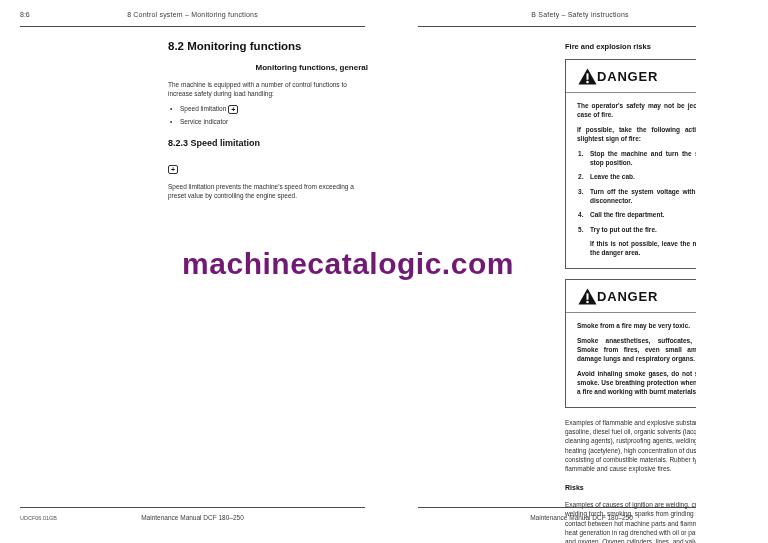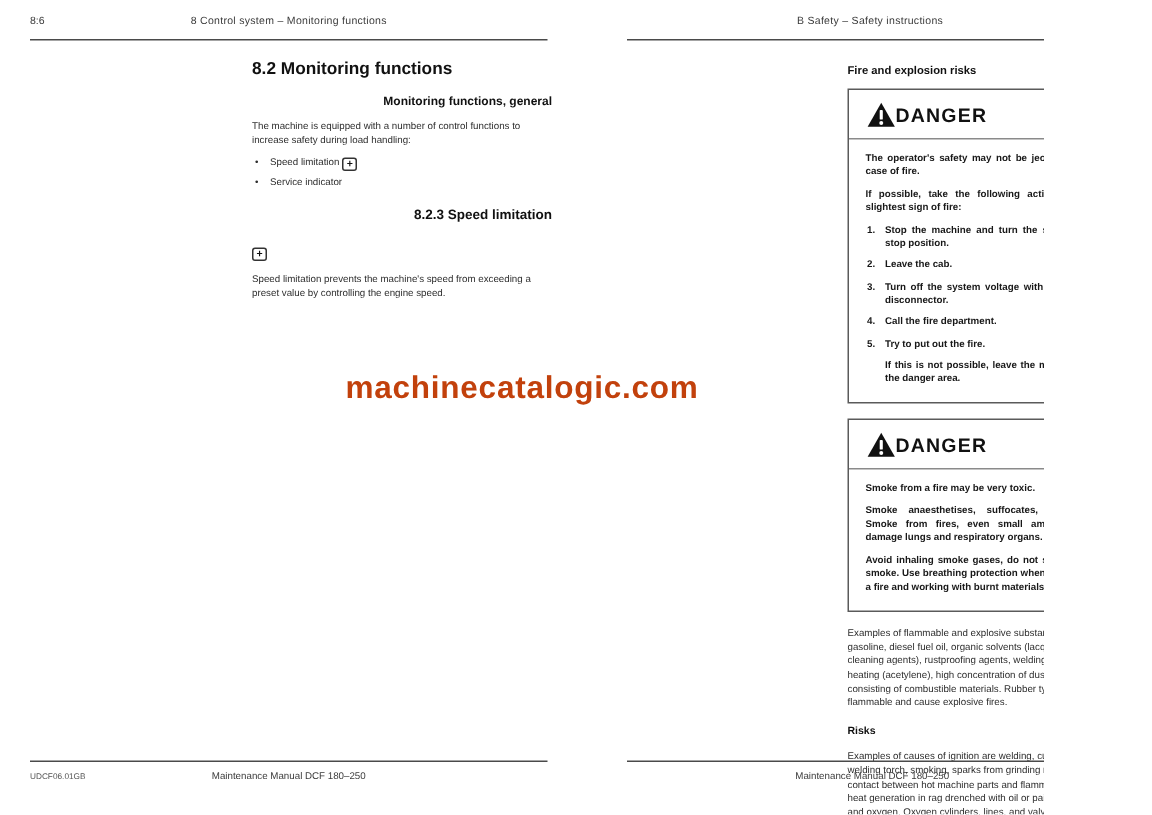--- a/index.html
+++ b/index.html
@@ -30,21 +30,21 @@
   .page-footer .ftr-center { position: absolute; left: 0; right: 0; top: 6px; text-align: center; }
   .page-footer .ftr-left { position: absolute; left: 0; top: 7px; font-size: 5.5px; color: #555; }
   .page-footer .ftr-right { position: absolute; right: 0; top: 7px; font-size: 5.5px; color: #555; }
   .ftr-left-page { left: 20px; width: 345px; }
   .ftr-right-page { left: 418px; width: 327px; }
 
   
   .left-content { position: absolute; left: 168px; top: 40px; width: 200px; }
   .h-section { font-size: 11.5px; font-weight: bold; color: #111; margin-bottom: 11px; }
   .h-sub { font-size: 8px; font-weight: bold; color: #111; margin-bottom: 8px; text-align: right; }
-  .h-sub2 { font-size: 9px; font-weight: bold; color: #111; margin: 11px 0 9px 0; text-align: right; }
+  .h-sub2 { font-size: 9px; font-weight: bold; color: #111; margin: 11px 0 9px 0; }
   .h-sub3 { font-size: 7.5px; font-weight: bold; color: #111; margin-bottom: 8px; }
   .body-text { font-size: 6.5px; line-height: 1.4; color: #2e2e2e; margin-bottom: 7px; }
   .bullet-list { margin: 2px 0 4px 0; }
   .bullet-item { position: relative; padding-left: 12px; font-size: 6.5px; line-height: 1.35; color: #2e2e2e; margin-bottom: 4px; }
   .bullet-item::before { content: "\2022"; position: absolute; left: 2px; top: 0; color: #2e2e2e; }
   .plusbox {
     display: inline-block; width: 10px; height: 9px;
     border: 1px solid #333; border-radius: 2px;
     font-size: 7px; font-weight: bold; line-height: 7px;
     text-align: center; color: #111; vertical-align: -1px; margin-left: 2px;
@@ -63,22 +63,22 @@
   .steps { counter-reset: step; margin-top: 2px; }
   .step { position: relative; counter-increment: step; padding-left: 13px; font-size: 6.5px; font-weight: bold; line-height: 1.38; color: #181818; text-align: justify; margin-bottom: 5.5px; }
   .step::before { content: counter(step) "."; position: absolute; left: 1px; top: 0; font-weight: bold; }
   .step-note { padding-left: 13px; font-size: 6.5px; font-weight: bold; line-height: 1.38; color: #181818; text-align: justify; }
   .plain-para { font-size: 6.5px; line-height: 1.42; color: #2e2e2e; margin-bottom: 8px; }
   .risks-head { font-size: 7px; font-weight: bold; color: #111; margin: 11px 0 9px 0; }
 
   
   .watermark {
     position: absolute; top: 247px; left: 50%; transform: translateX(-50%);
-    font-size: 21px; font-weight: bold; letter-spacing: 0.5px;
-    color: #c2410c; white-space: nowrap;
+    font-size: 30px; font-weight: bold; letter-spacing: 0.5px;
+    color: #701a75; white-space: nowrap;
   }
 </style>
 </head>
 <body>
 
 <div class="canvas">
 
   <div class="page-header hdr-left-page">
     <span class="hdr-left">8:6</span>
     <span class="hdr-title">8 Control system – Monitoring functions</span>

